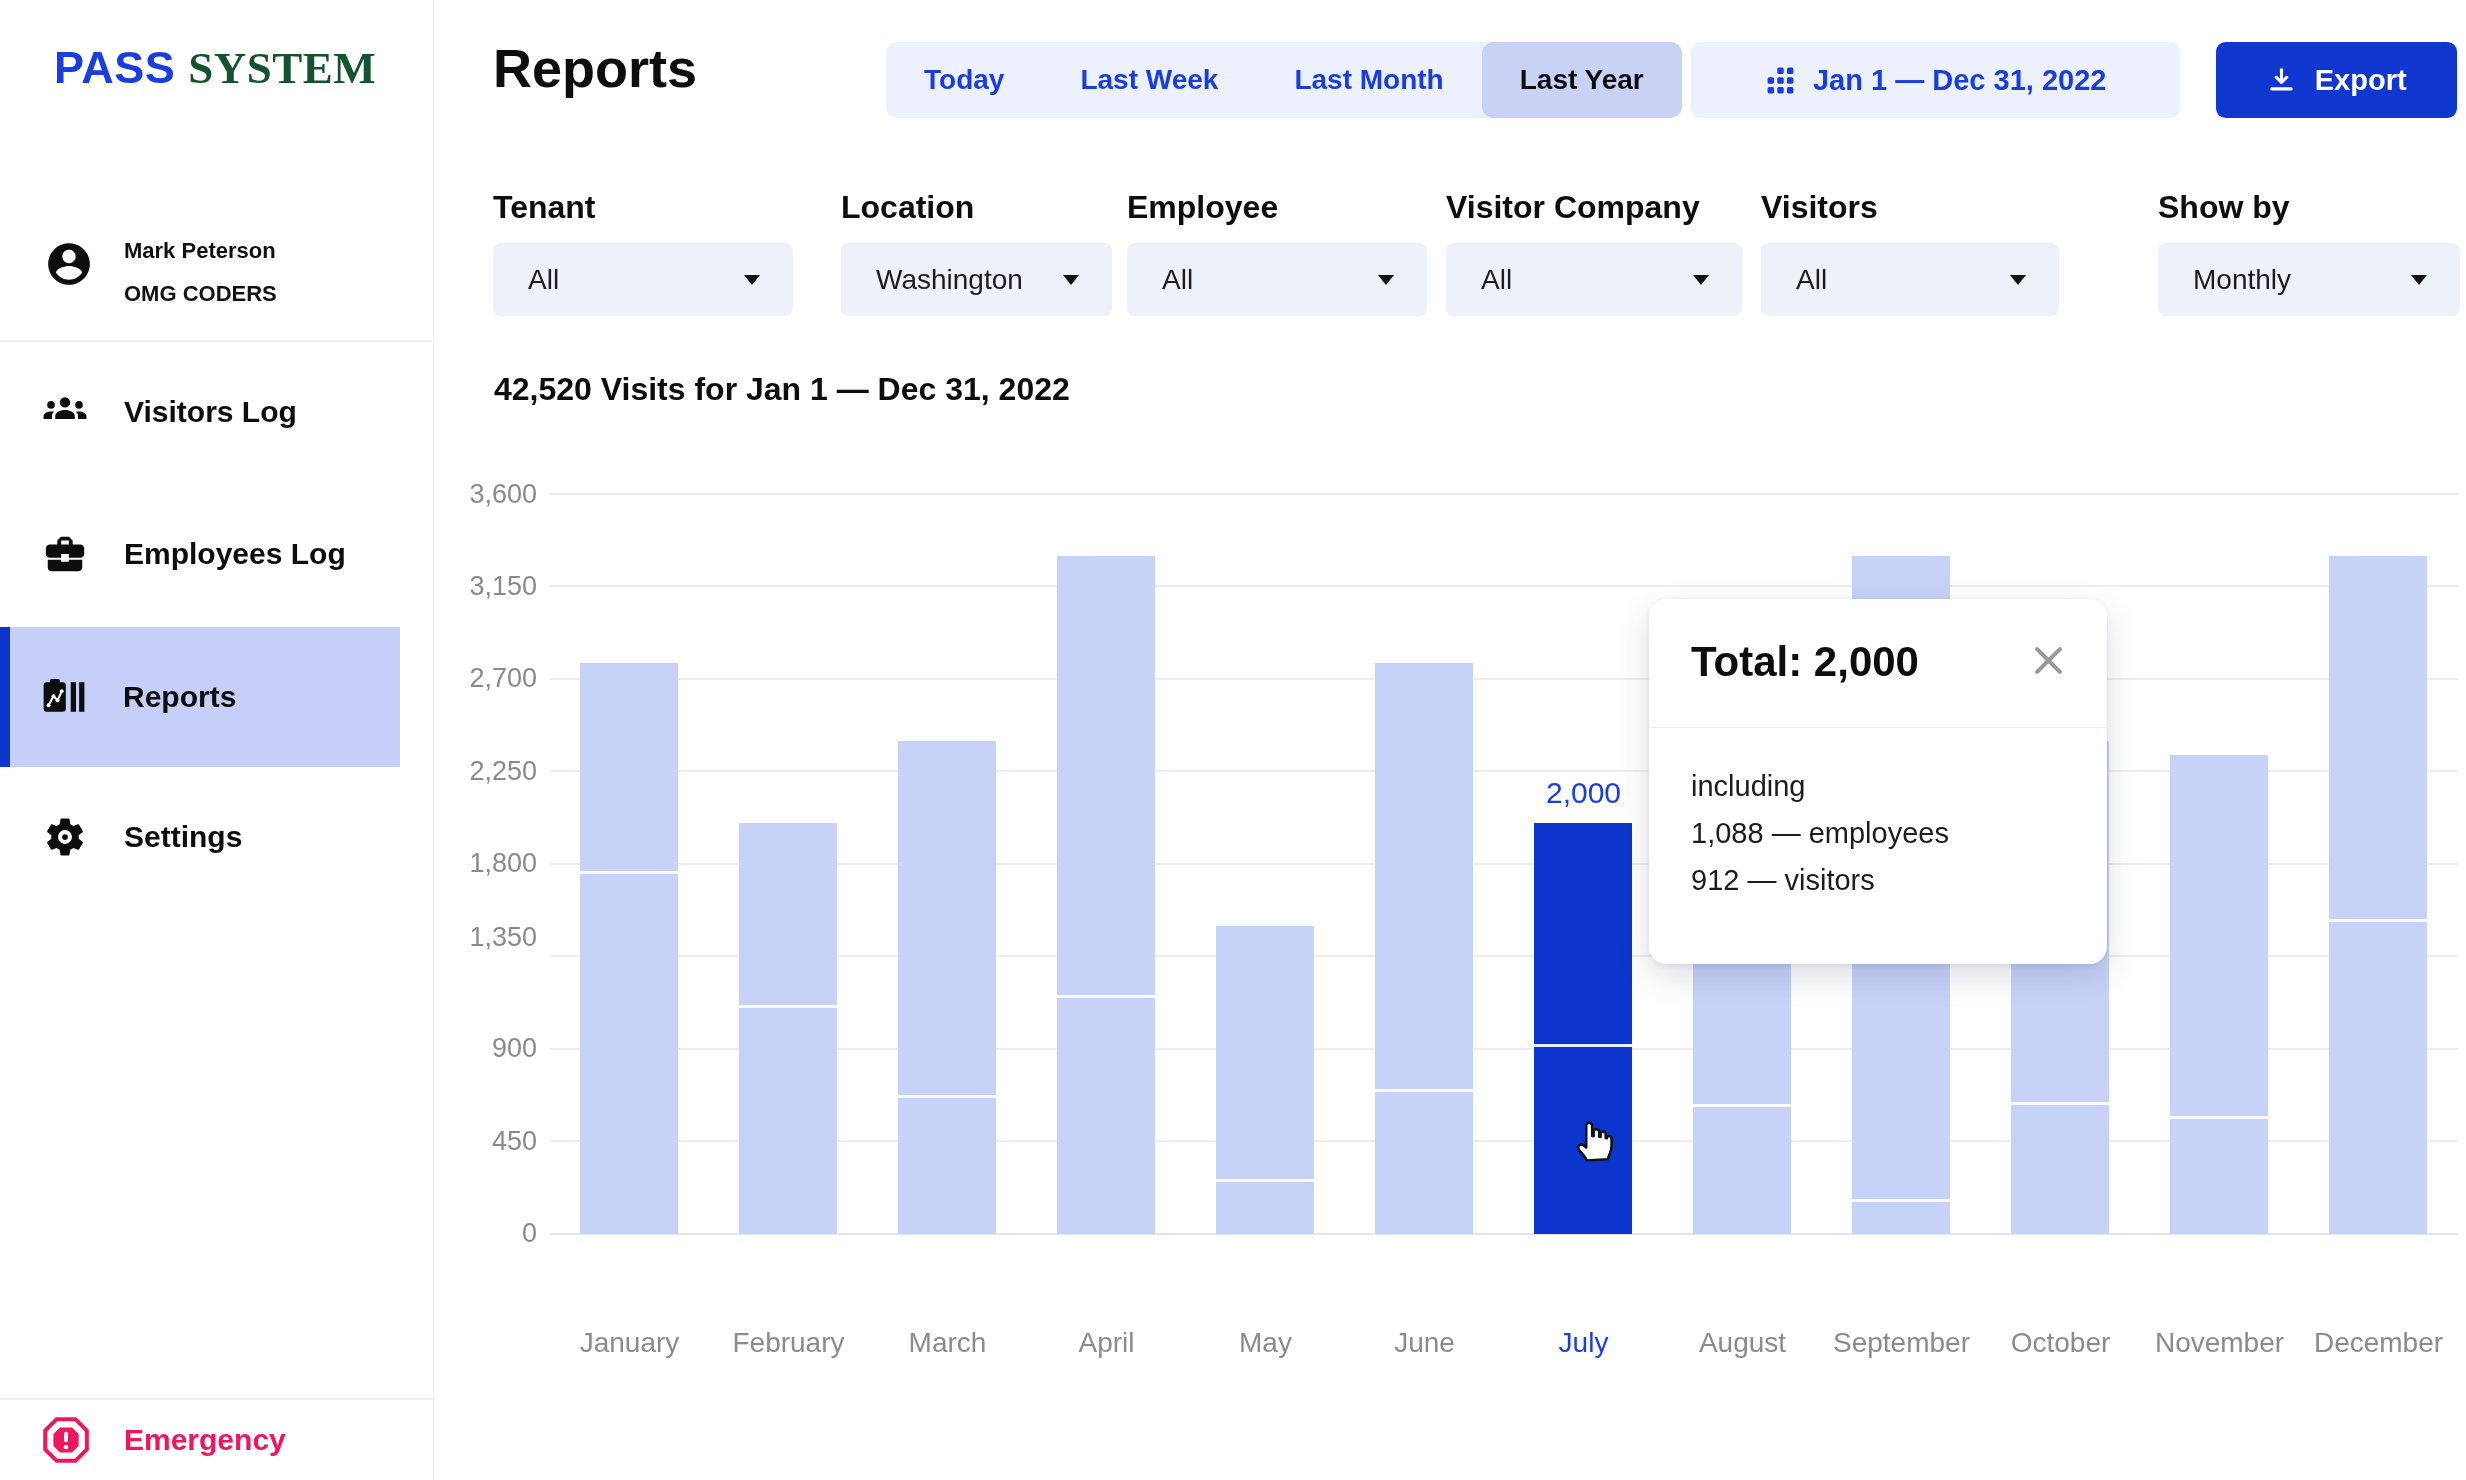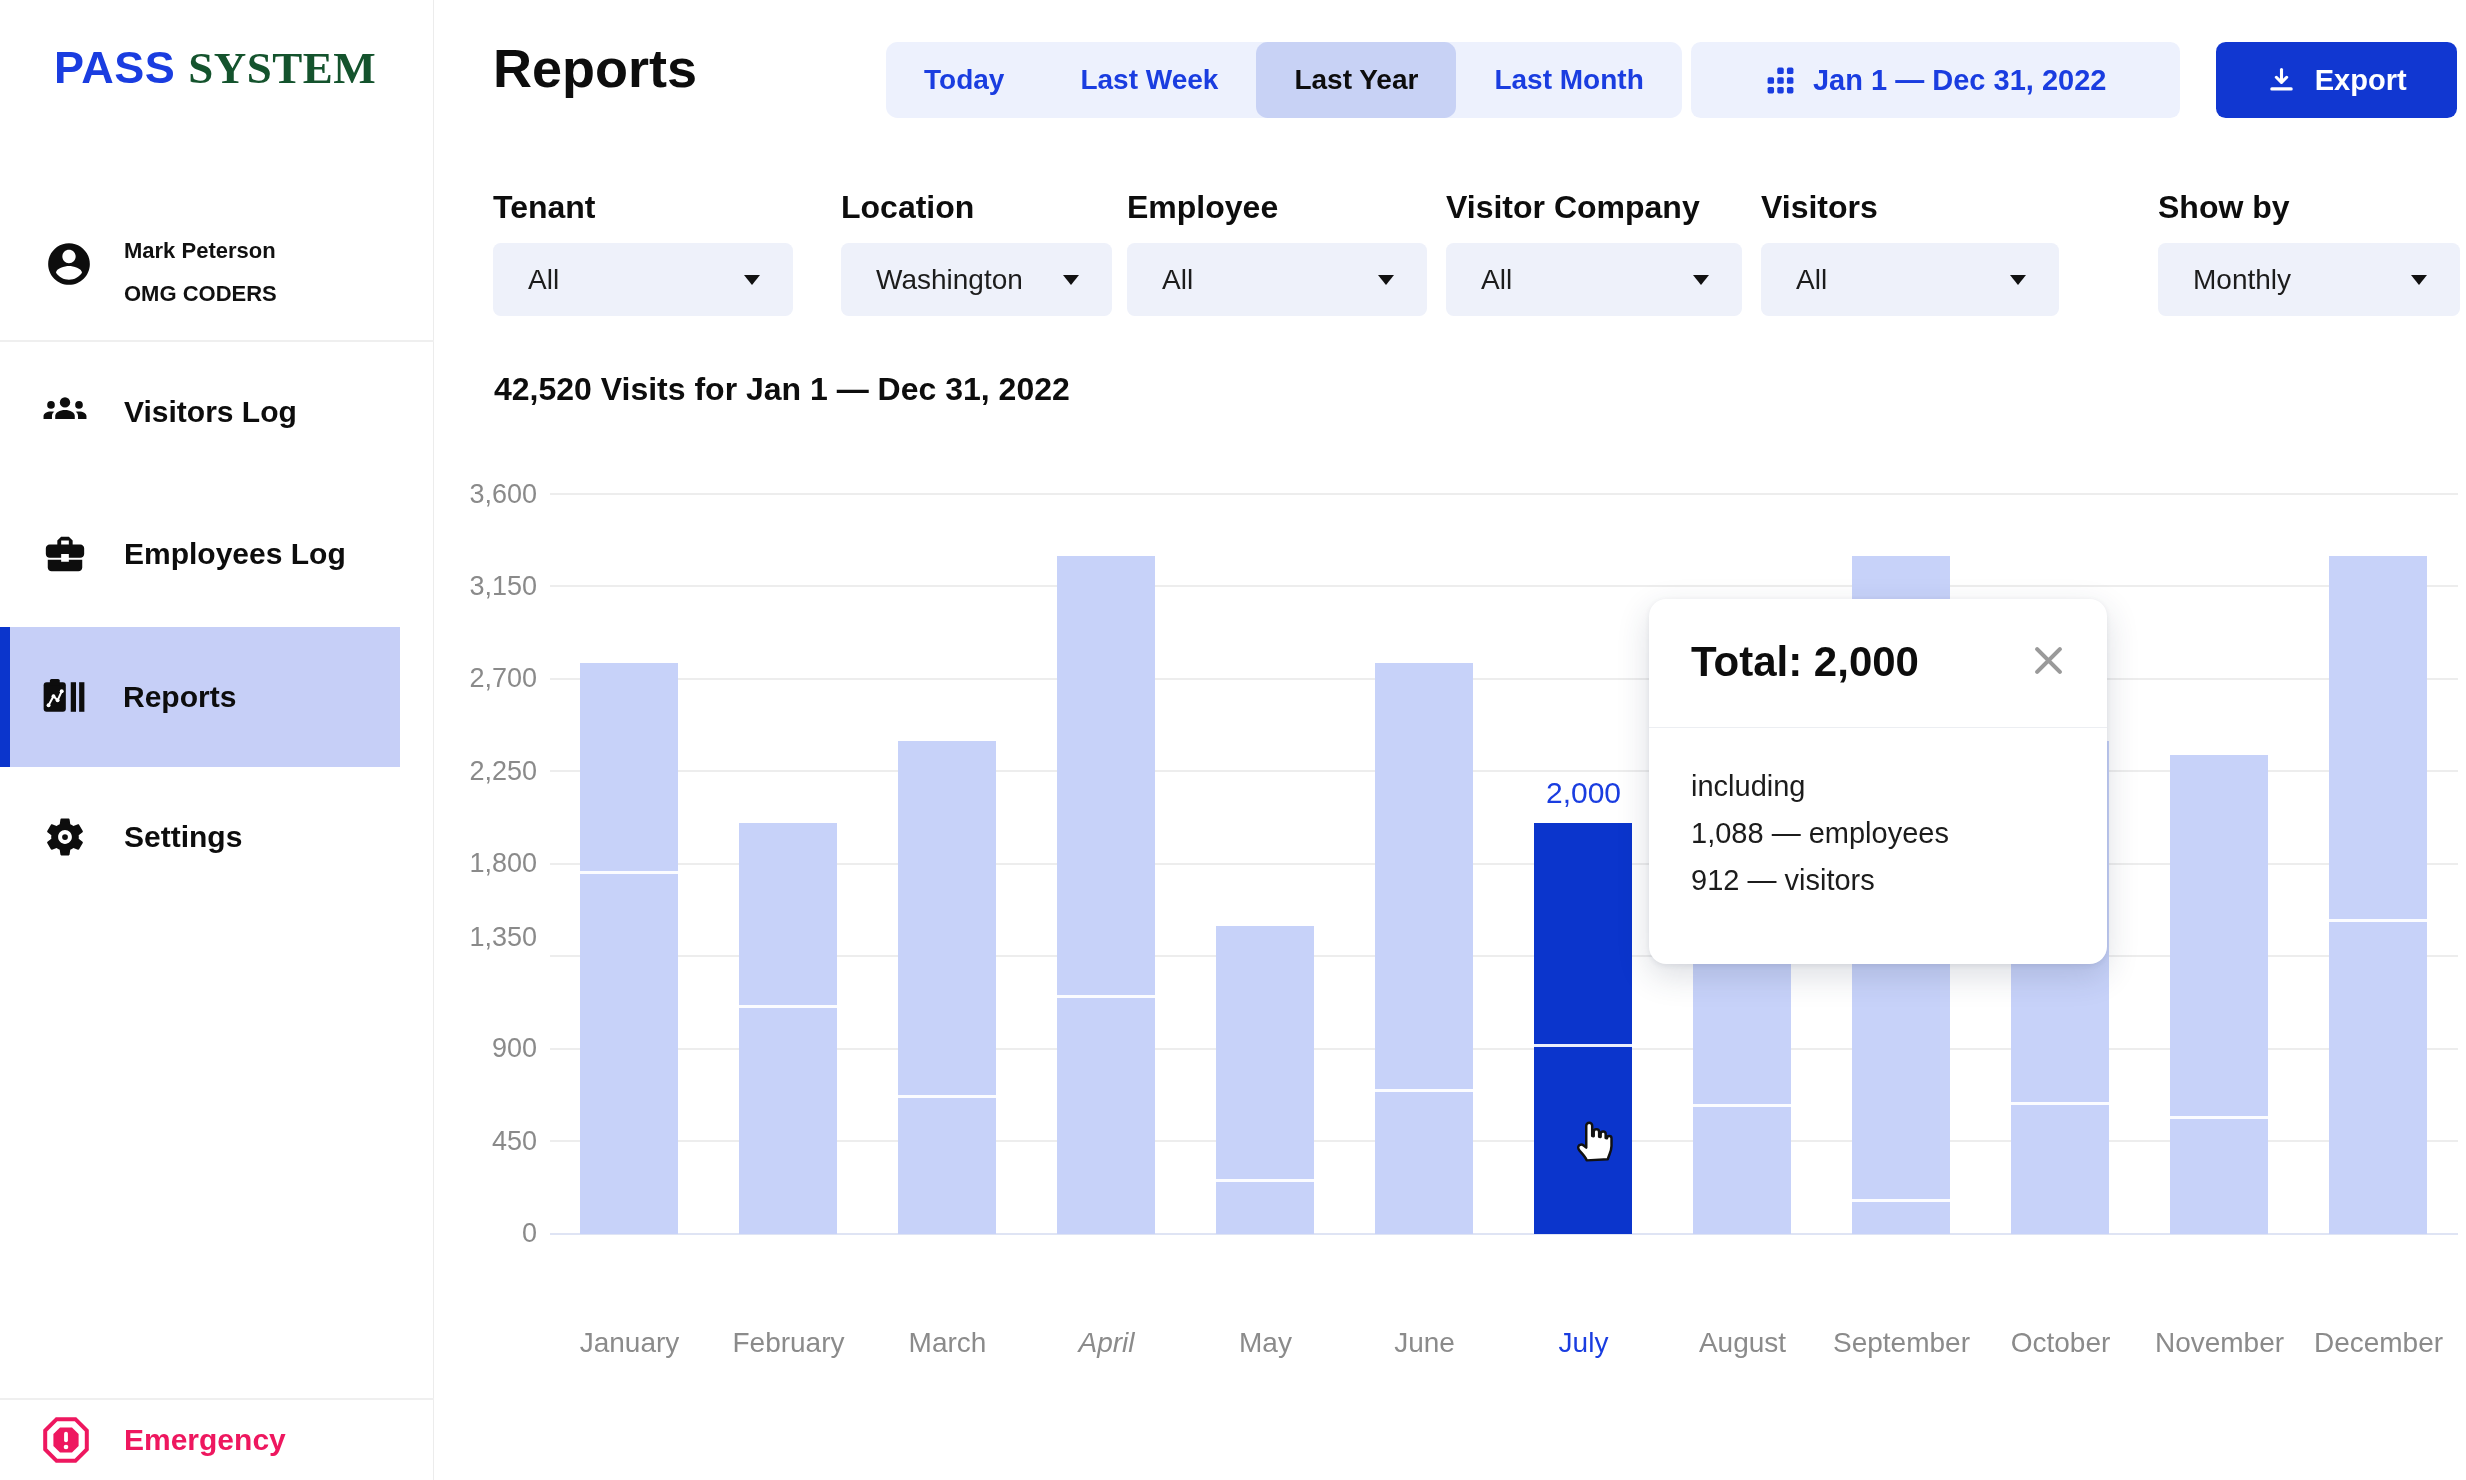--- a/index.html
+++ b/index.html
@@ -134,22 +134,22 @@
       </svg>
       <div class="elabel">Emergency</div>
     </div>
   </div>
 
   <div class="page-title">Reports</div>
 
   <div class="tabs">
     <div class="tab">Today</div>
     <div class="tab">Last Week</div>
+    <div class="tab">Last Month</div>
     <div class="tab active">Last Year</div>
-    <div class="tab">Last Month</div>
   </div>
 
   <div class="date-chip">
     <svg width="31" height="31" viewBox="0 0 24 24" fill="#1a3de0">
       <rect x="9.5" y="2" width="5" height="5" rx="1.2"></rect>
         <rect x="17" y="2" width="5" height="5" rx="1.2"></rect>
       <rect x="2" y="9.5" width="5" height="5" rx="1.2"></rect>
         <rect x="9.5" y="9.5" width="5" height="5" rx="1.2"></rect>
         <rect x="17" y="9.5" width="5" height="5" rx="1.2"></rect>
       <rect x="2" y="17" width="5" height="5" rx="1.2"></rect>
@@ -241,21 +241,21 @@
         <div class="split" style="bottom: 226px;"></div>
       </div>
       <div class="xlabel" style="left: 142px;">February</div>
       <div class="bar" style="left: 348px; height: 493px; background: rgb(199, 210, 249);">
         <div class="split" style="bottom: 136px;"></div>
       </div>
       <div class="xlabel" style="left: 301px;">March</div>
       <div class="bar" style="left: 507px; height: 678px; background: rgb(199, 210, 249);">
         <div class="split" style="bottom: 236px;"></div>
       </div>
-      <div class="xlabel" style="left: 460px; font-style: italic;">April</div>
+      <div class="xlabel" style="left: 460px;">April</div>
       <div class="bar" style="left: 666px; height: 308px; background: rgb(199, 210, 249);">
         <div class="split" style="bottom: 52px;"></div>
       </div>
       <div class="xlabel" style="left: 619px;">May</div>
       <div class="bar" style="left: 825px; height: 571px; background: rgb(199, 210, 249);">
         <div class="split" style="bottom: 142px;"></div>
       </div>
       <div class="xlabel" style="left: 778px;">June</div>
       <div class="bar" style="left: 984px; height: 411px; background: rgb(11, 53, 204);">
         <div class="split" style="bottom: 187px;"></div>

